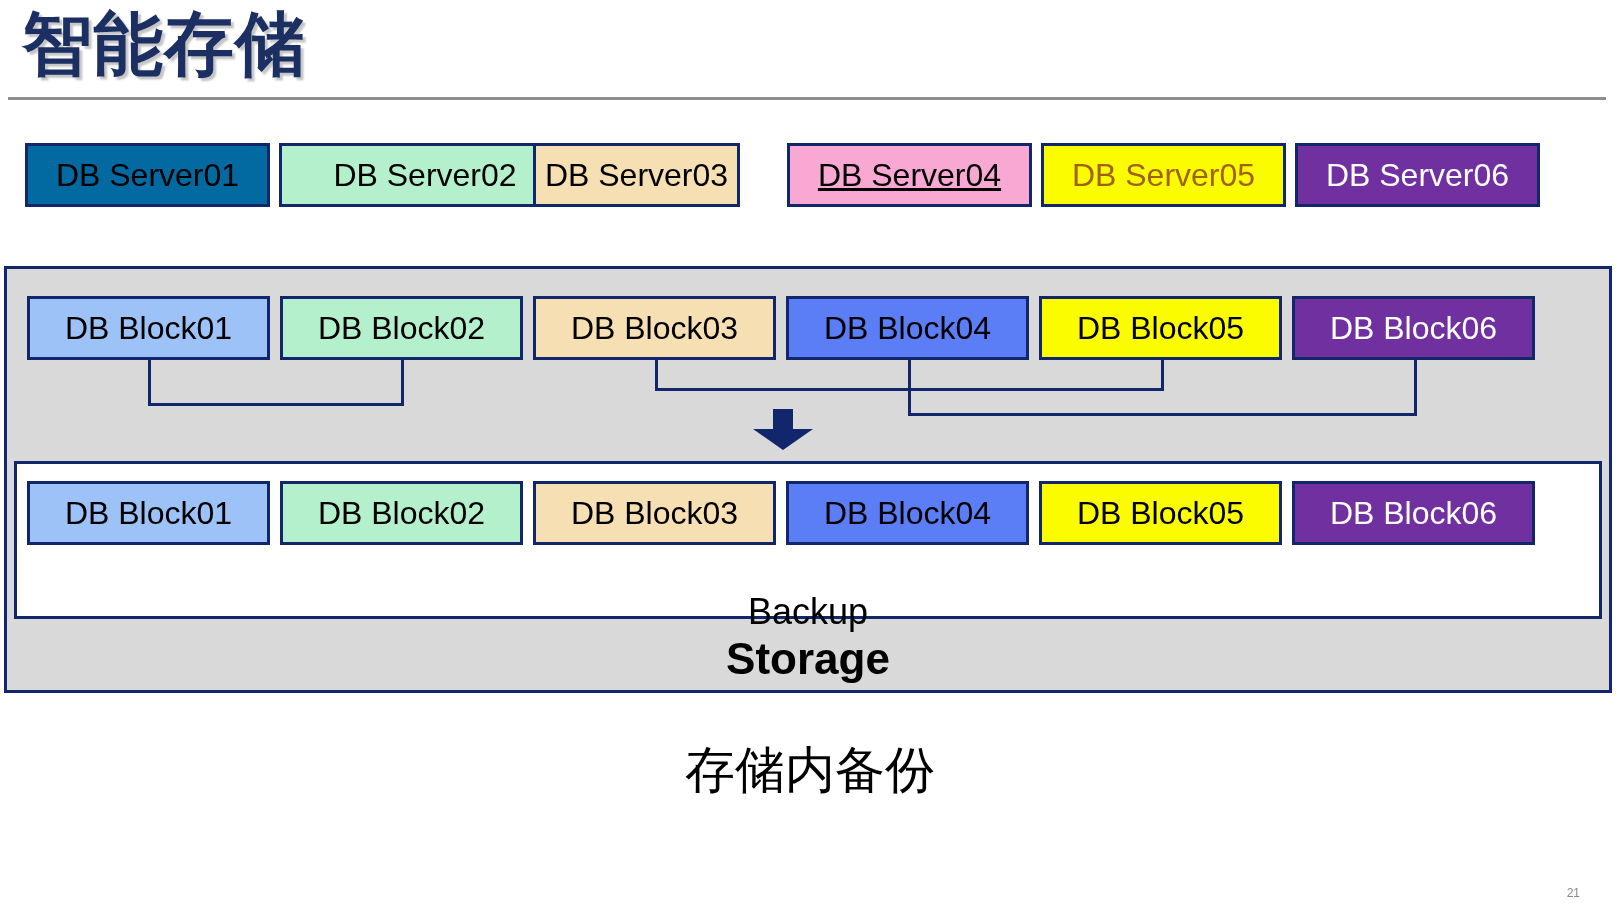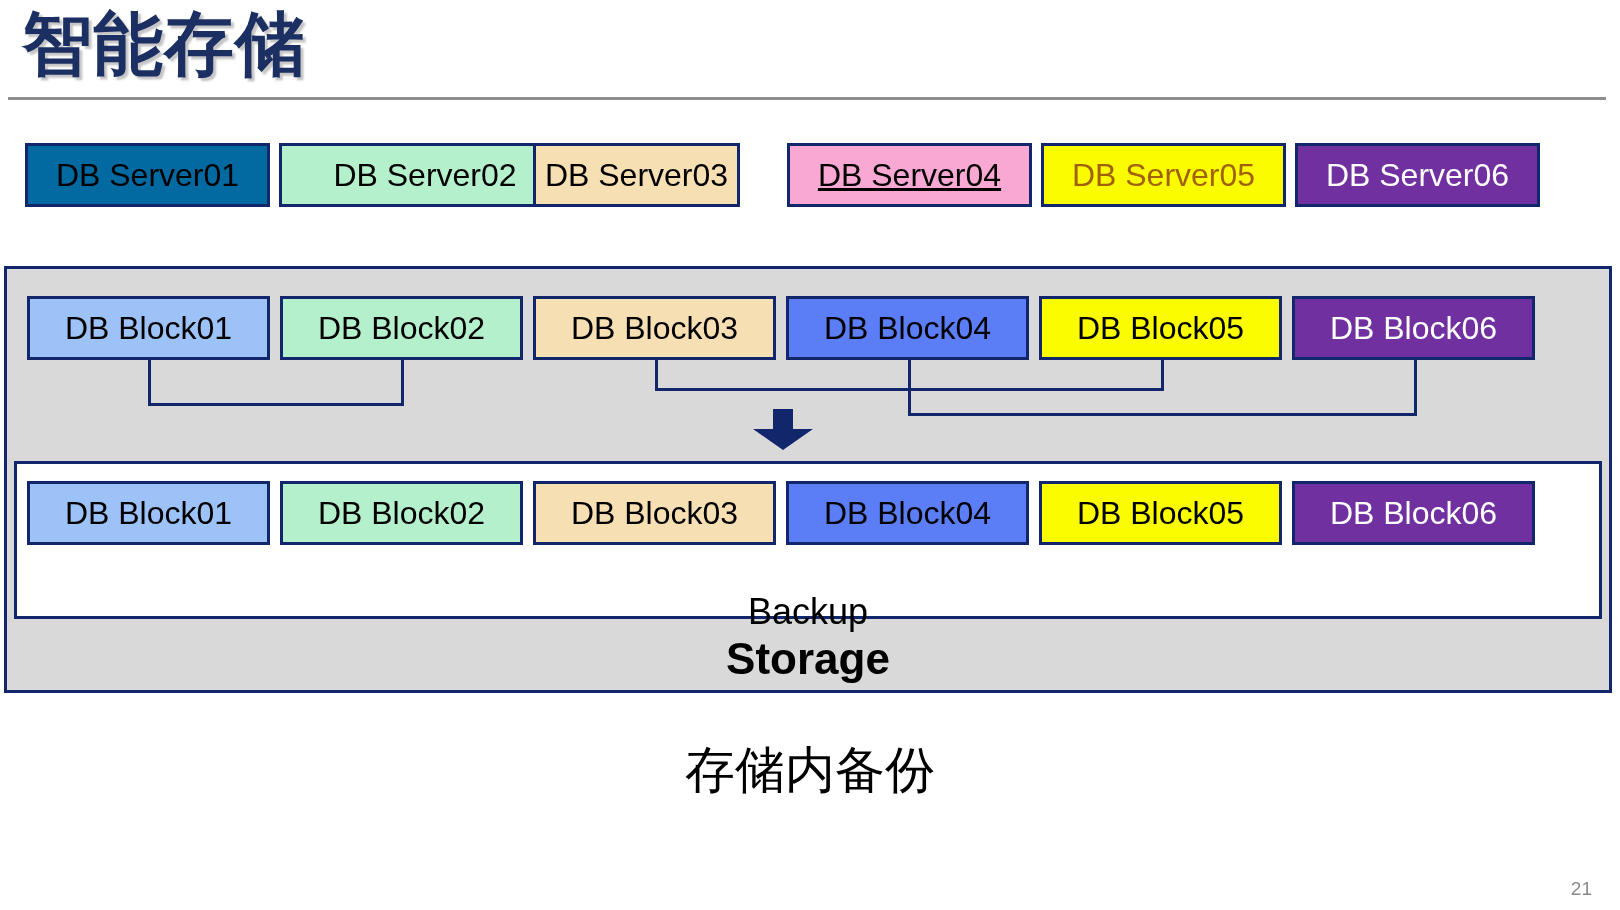--- a/index.html
+++ b/index.html
@@ -133,23 +133,23 @@
     width: 1620px;
     text-align: center;
     font-size: 50px;
     line-height: 64px;
     color: #000000;
   }
 
   
   #page-number {
     position: absolute;
-    right: 28px;
+    right: 40px;
     bottom: 10px;
-    font-size: 19px;
+    font-size: 12px;
     color: #8a8a8a;
   }
 </style>
 </head>
 <body>
 
 <div id="slide-title">智能存储</div>
 <div id="title-rule"></div>
 
 <div id="server-row">

